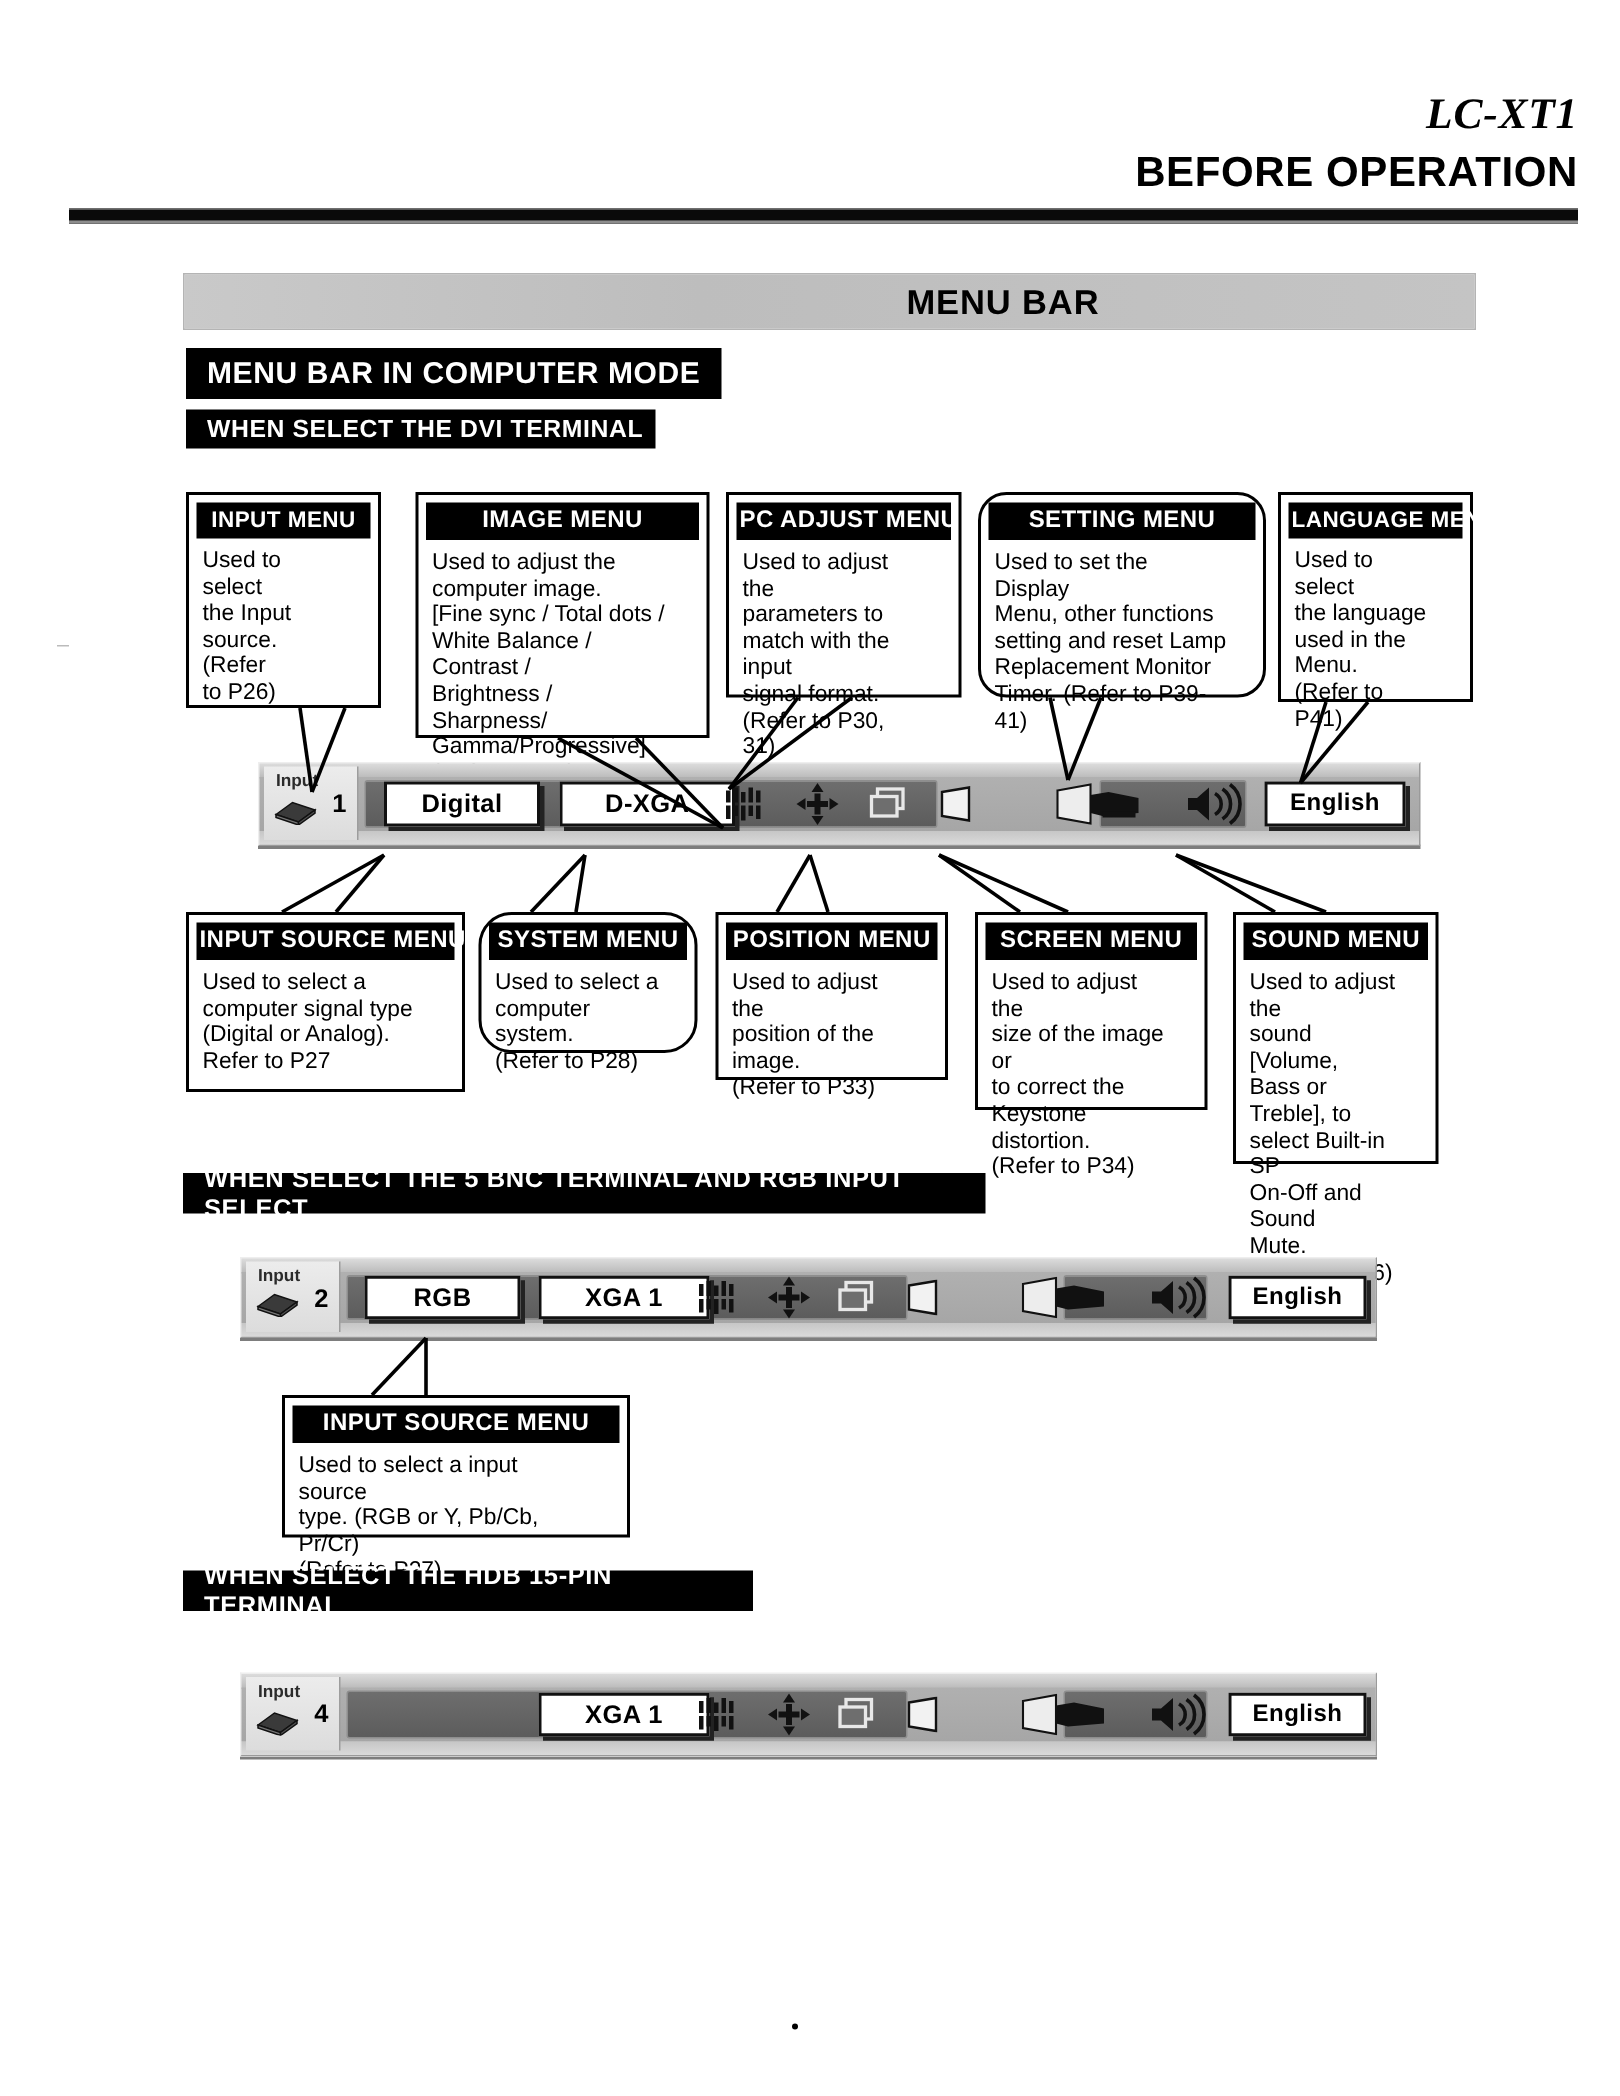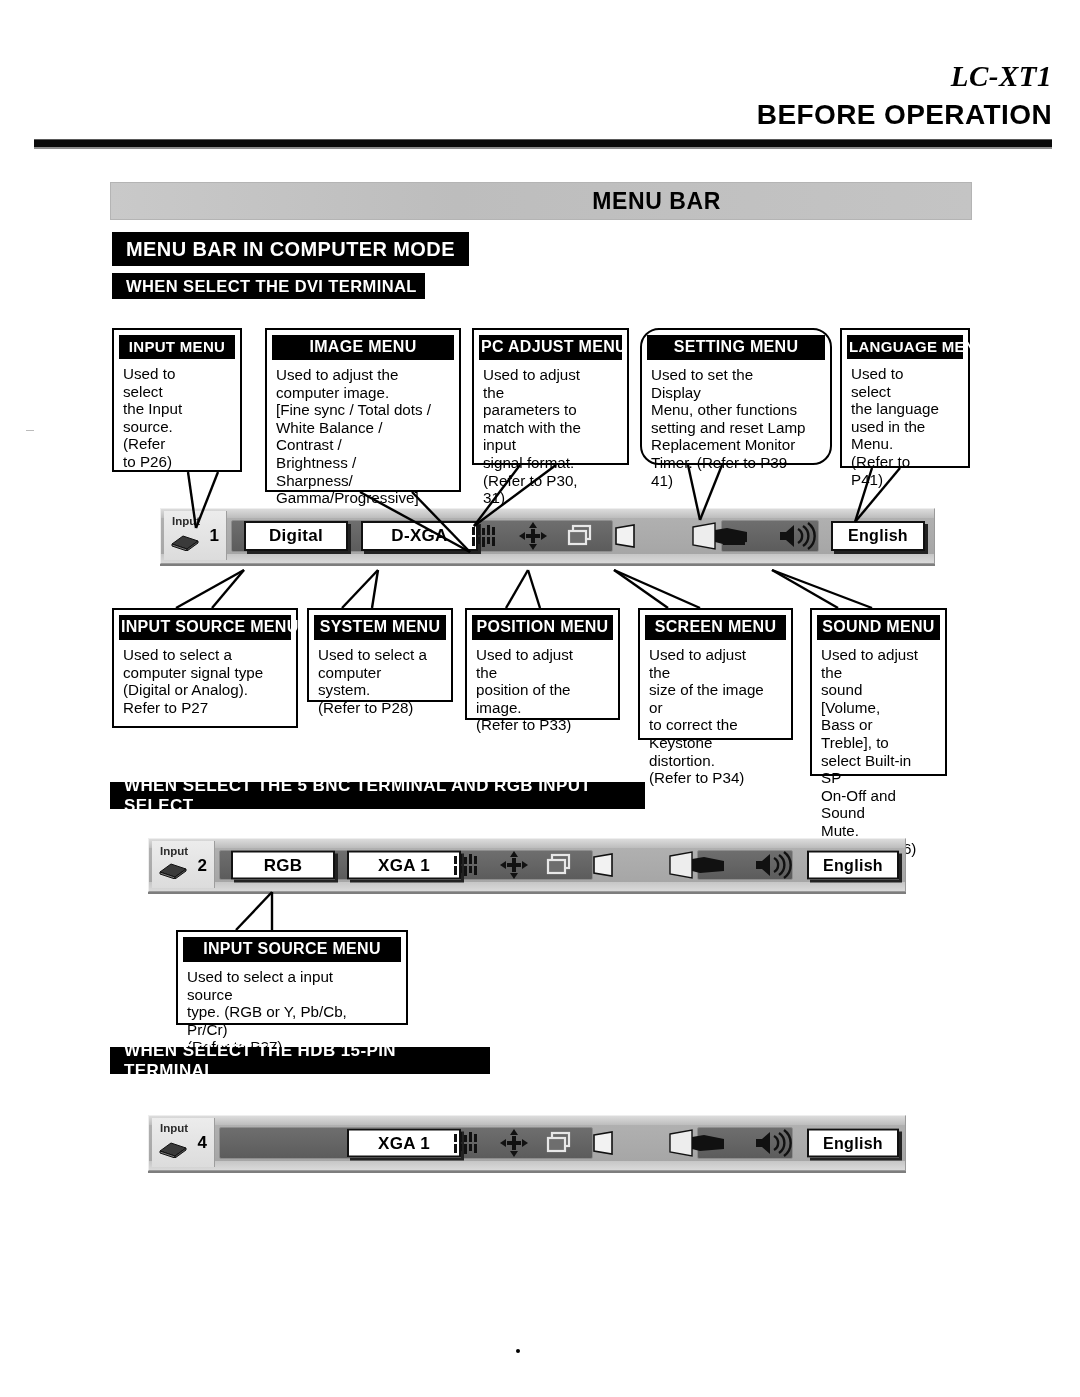--- a/index.html
+++ b/index.html
@@ -1,19 +1,19 @@
 <!DOCTYPE html>
 <html><head>
 <meta charset="utf-8">
 <style>
   html,body{margin:0;padding:0;background:#fff;}
   body{width:1080px;height:1397px;position:relative;
        font-family:"Liberation Sans", sans-serif;color:#000;
        -webkit-font-smoothing:antialiased;}
-  .pg{position:absolute;inset:0;}
+  .pg{position:absolute;inset:0;margin-left:12px;}
 
   
   .model{position:absolute;right:28px;top:60px;font-family:"Liberation Serif",serif;
          font-style:italic;font-weight:bold;font-size:29px;letter-spacing:.5px;}
   .chapter{position:absolute;right:28px;top:99px;font-weight:bold;font-size:28px;
            letter-spacing:.4px;}
   .hrule{position:absolute;left:34px;right:28px;top:139px;height:7px;background:#0a0a0a;
          border-top:1px solid #5a5a5a;border-bottom:2px solid #2a2a2a;}
   .hrule:after{content:"";position:absolute;left:0;right:0;top:7px;height:2px;
                background:#8d8d8d;}
@@ -234,21 +234,21 @@
   </div>
 
   <div class="callout md" style="left:112px;top:608px;width:186px;height:120px;">
     <div class="hd">INPUT SOURCE MENU</div>
     <div class="bd">Used to select a
 computer signal type
 (Digital or Analog).
 Refer to P27</div>
   </div>
 
-  <div class="callout md" style="left:307px;top:608px;width:146px;height:94px;">
+  <div class="callout md" style="left:307px;top:608px;width:146px;height:94px;border-radius:22px;">
     <div class="hd">SYSTEM MENU</div>
     <div class="bd">Used to select a
 computer system.
 (Refer to P28)</div>
   </div>
 
   <div class="callout md" style="left:465px;top:608px;width:155px;height:112px;">
     <div class="hd">POSITION MENU</div>
     <div class="bd">Used to adjust the
 position of the

